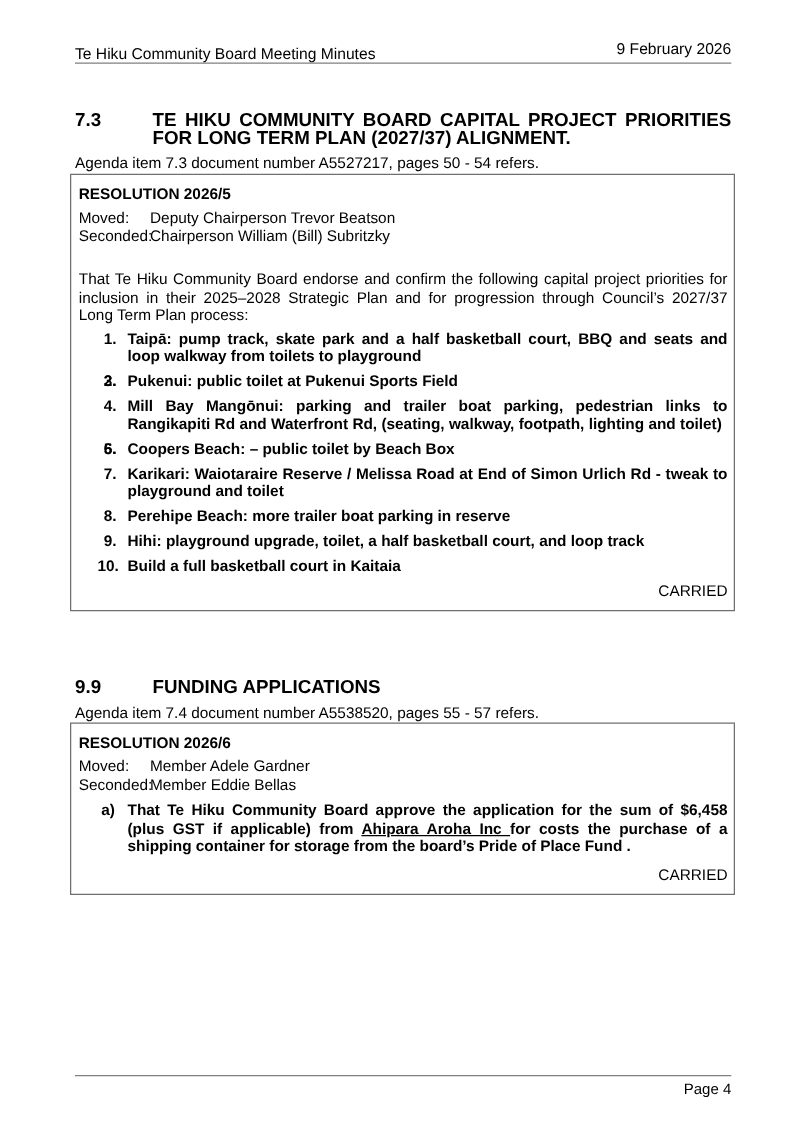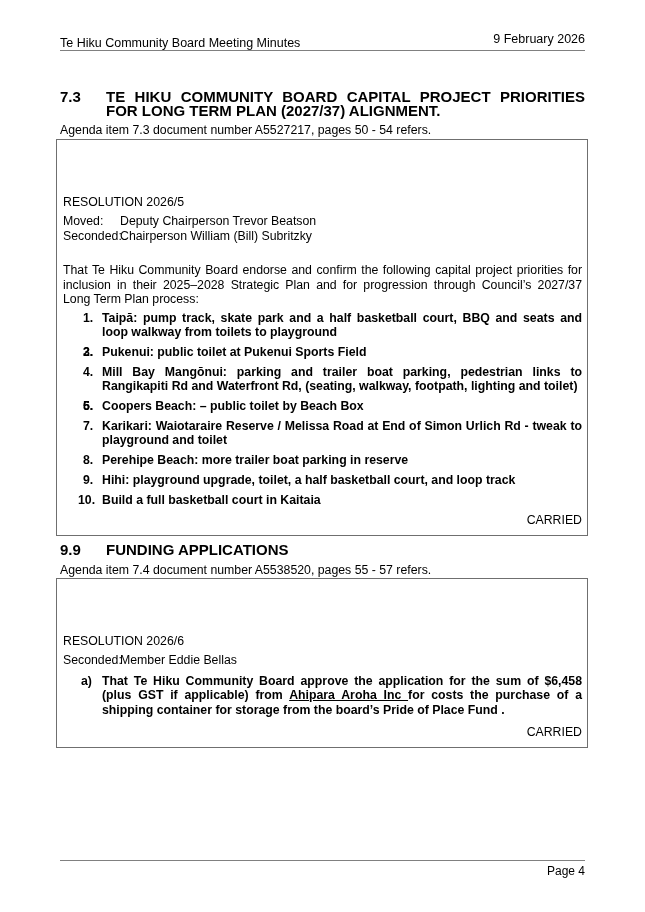--- a/index.html
+++ b/index.html
@@ -3,26 +3,26 @@
 <meta charset="utf-8">
 <style>
   html, body { margin: 0; padding: 0; background: #ffffff; }
   body { width: 645px; height: 912px; position: relative; font-family: "Liberation Sans", sans-serif; color: #000; }
   .page-header { position: absolute; left: 60px; top: 32px; width: 525px; height: 18px; border-bottom: 1px solid #808080; font-size: 12.5px; }
   .page-header .left { position: absolute; left: 0; top: 4px; }
   .page-header .right { position: absolute; right: 0; top: 0; }
 
   .heading { position: absolute; left: 60px; width: 525px; font-weight: bold; font-size: 15px; line-height: 14px; }
   .heading .num { position: absolute; left: 0; top: 0; }
-  .heading .title { margin-left: 46px; text-align: justify; text-align-last: left; }
+  .heading .title { margin-left: 62px; text-align: justify; text-align-last: left; }
 
   .agenda { position: absolute; left: 60px; font-size: 12.3px; }
 
   .resbox { position: absolute; left: 56px; width: 532px; border: 1px solid #6f6f6f; box-sizing: border-box; padding: 8px 5px 8px 6px; font-size: 12.3px; }
-  .res-title { font-weight: normal; margin-bottom: 5px; margin-top: 47px; }
+  .res-title { font-weight: bold; margin-bottom: 5px; }
   .mv { line-height: 14.5px; }
   .mv .lab { display: inline-block; width: 57px; }
   .intro { font-weight: normal; text-align: justify; margin-top: 20px; line-height: 14.5px; }
   ol.items { list-style: none; margin: 4px 0 0 0; padding: 0; }
   ol.items li { font-weight: bold; position: relative; padding-left: 39px; margin-bottom: 6px; line-height: 14px; text-align: justify; }
   ol.items li .n { position: absolute; left: 20px; top: 0; }
   ol.items li .n.two { left: 15px; }
   .carried { font-weight: normal; text-align: right; margin-top: 4px; }
   .sub { font-weight: bold; position: relative; padding-left: 39px; line-height: 14.5px; text-align: justify; margin-top: 6px; }
   .sub .n { position: absolute; left: 18px; top: 0; }
@@ -71,20 +71,23 @@
 
 <div class="heading" style="top:543px;">
   <span class="num">9.9</span>
   <div class="title">FUNDING APPLICATIONS</div>
 </div>
 <div class="agenda" style="top:563px;">Agenda item 7.4 document number A5538520, pages 55 - 57 refers.</div>
 
 <div class="resbox" style="top:578px;">
   <div class="res-title">RESOLUTION  2026/6</div>
   <div class="mv">
+    <span class="lab">Moved:</span><span>Member Adele Gardner</span>
+  </div>
+  <div class="mv">
     <span class="lab">Seconded:</span><span>Member Eddie Bellas</span>
   </div>
   <div class="sub">
     <span class="n">a)</span><span>That Te Hiku Community Board approve the application for the sum of $6,458 (plus GST if applicable) from </span><span class="u">Ahipara Aroha Inc </span><span>for costs the purchase of a shipping container for storage from the board’s Pride of Place Fund .</span>
   </div>
   <div class="carried" style="margin-top:8px;">CARRIED</div>
 </div>
 
 <div class="page-footer">
   <span class="pg">Page 4</span>

